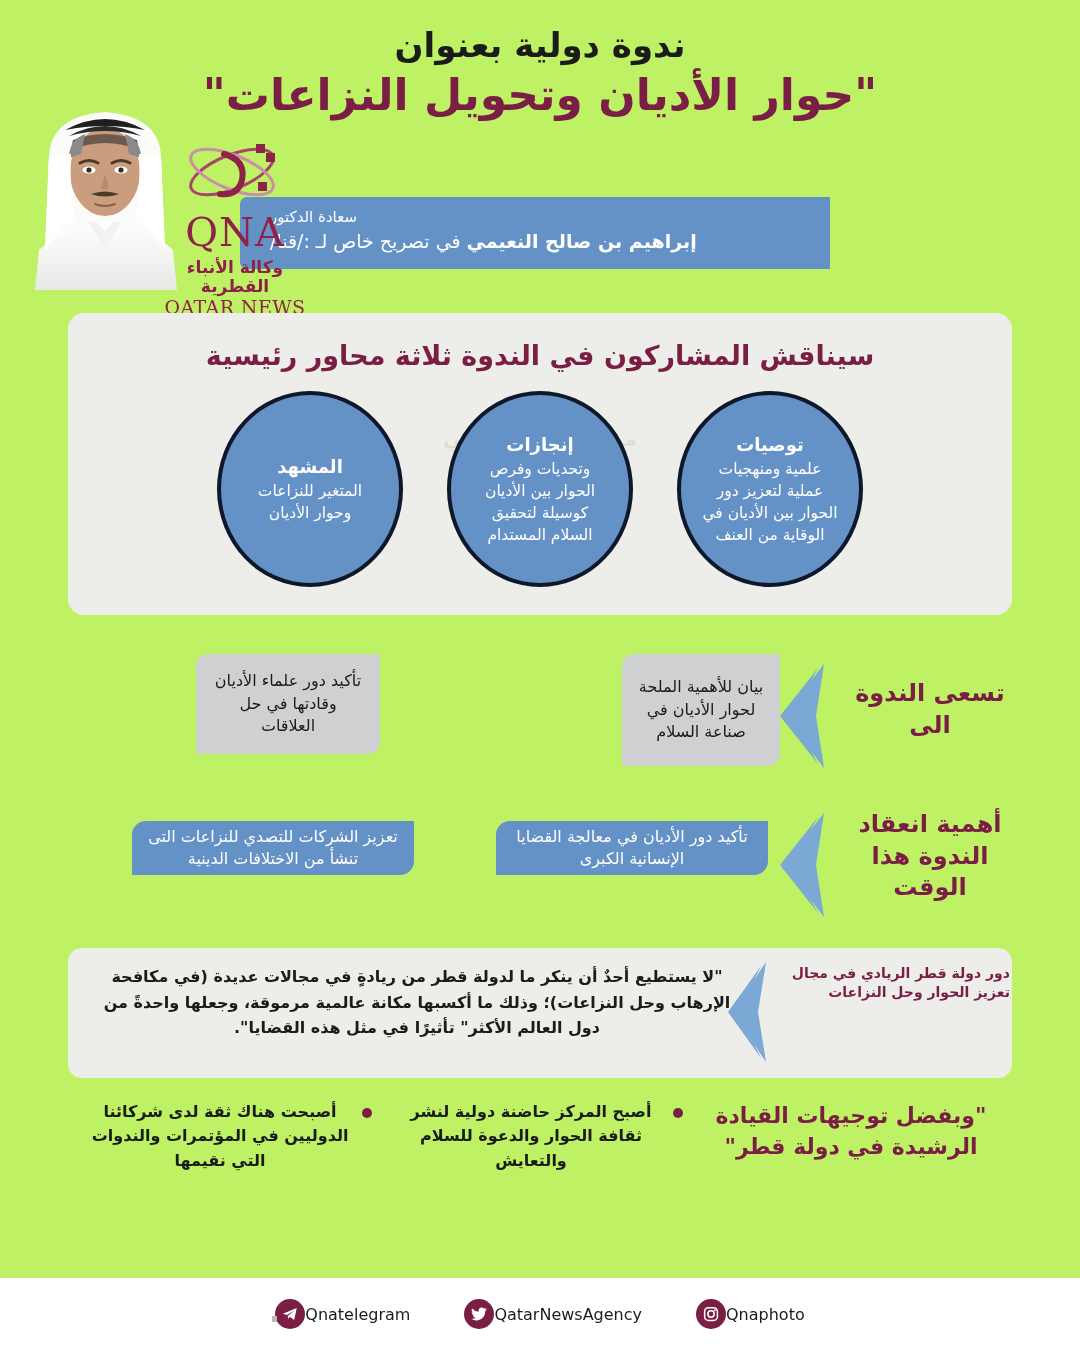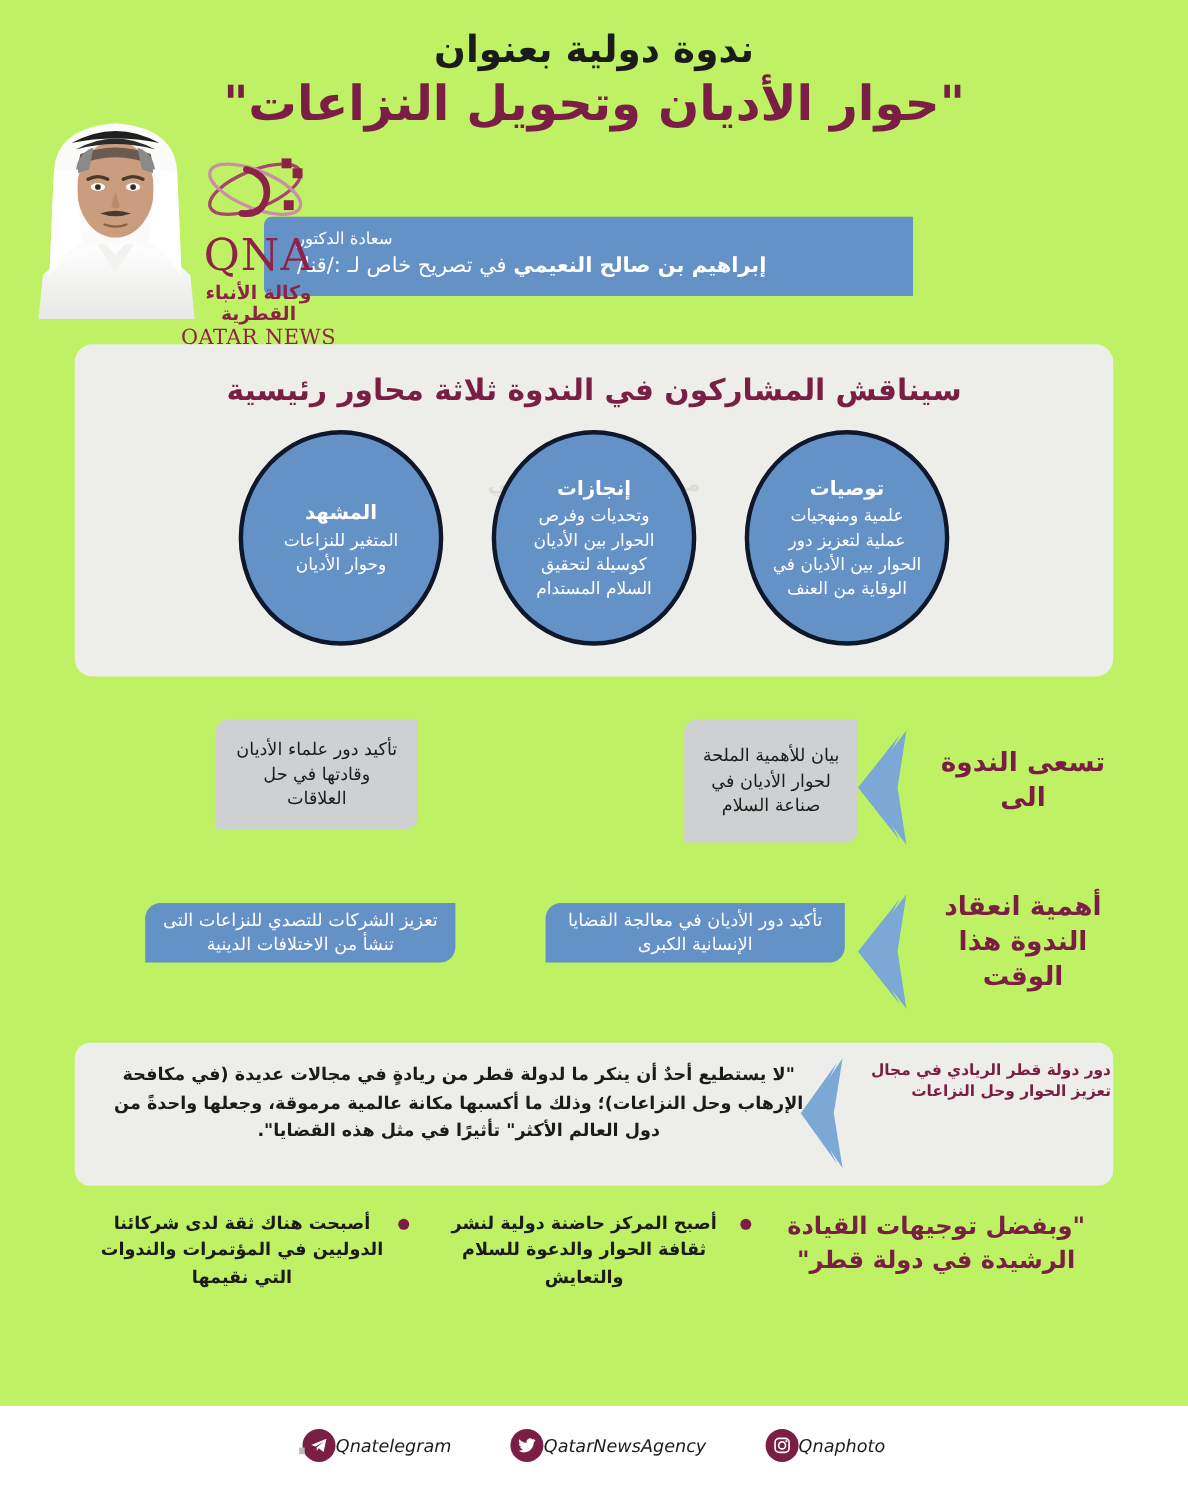--- a/index.html
+++ b/index.html
@@ -297,21 +297,20 @@
     flex-direction: row-reverse;
     align-items: center;
     justify-content: center;
     gap: 54px;
   }
   .social {
     display: flex;
     flex-direction: row-reverse;
     align-items: center;
     gap: 0;
-    font-style: italic;
   }
   .social-icon {
     width: 30px;
     height: 30px;
     border-radius: 50%;
     background: #7a1e45;
     display: flex;
     align-items: center;
     justify-content: center;
   }

